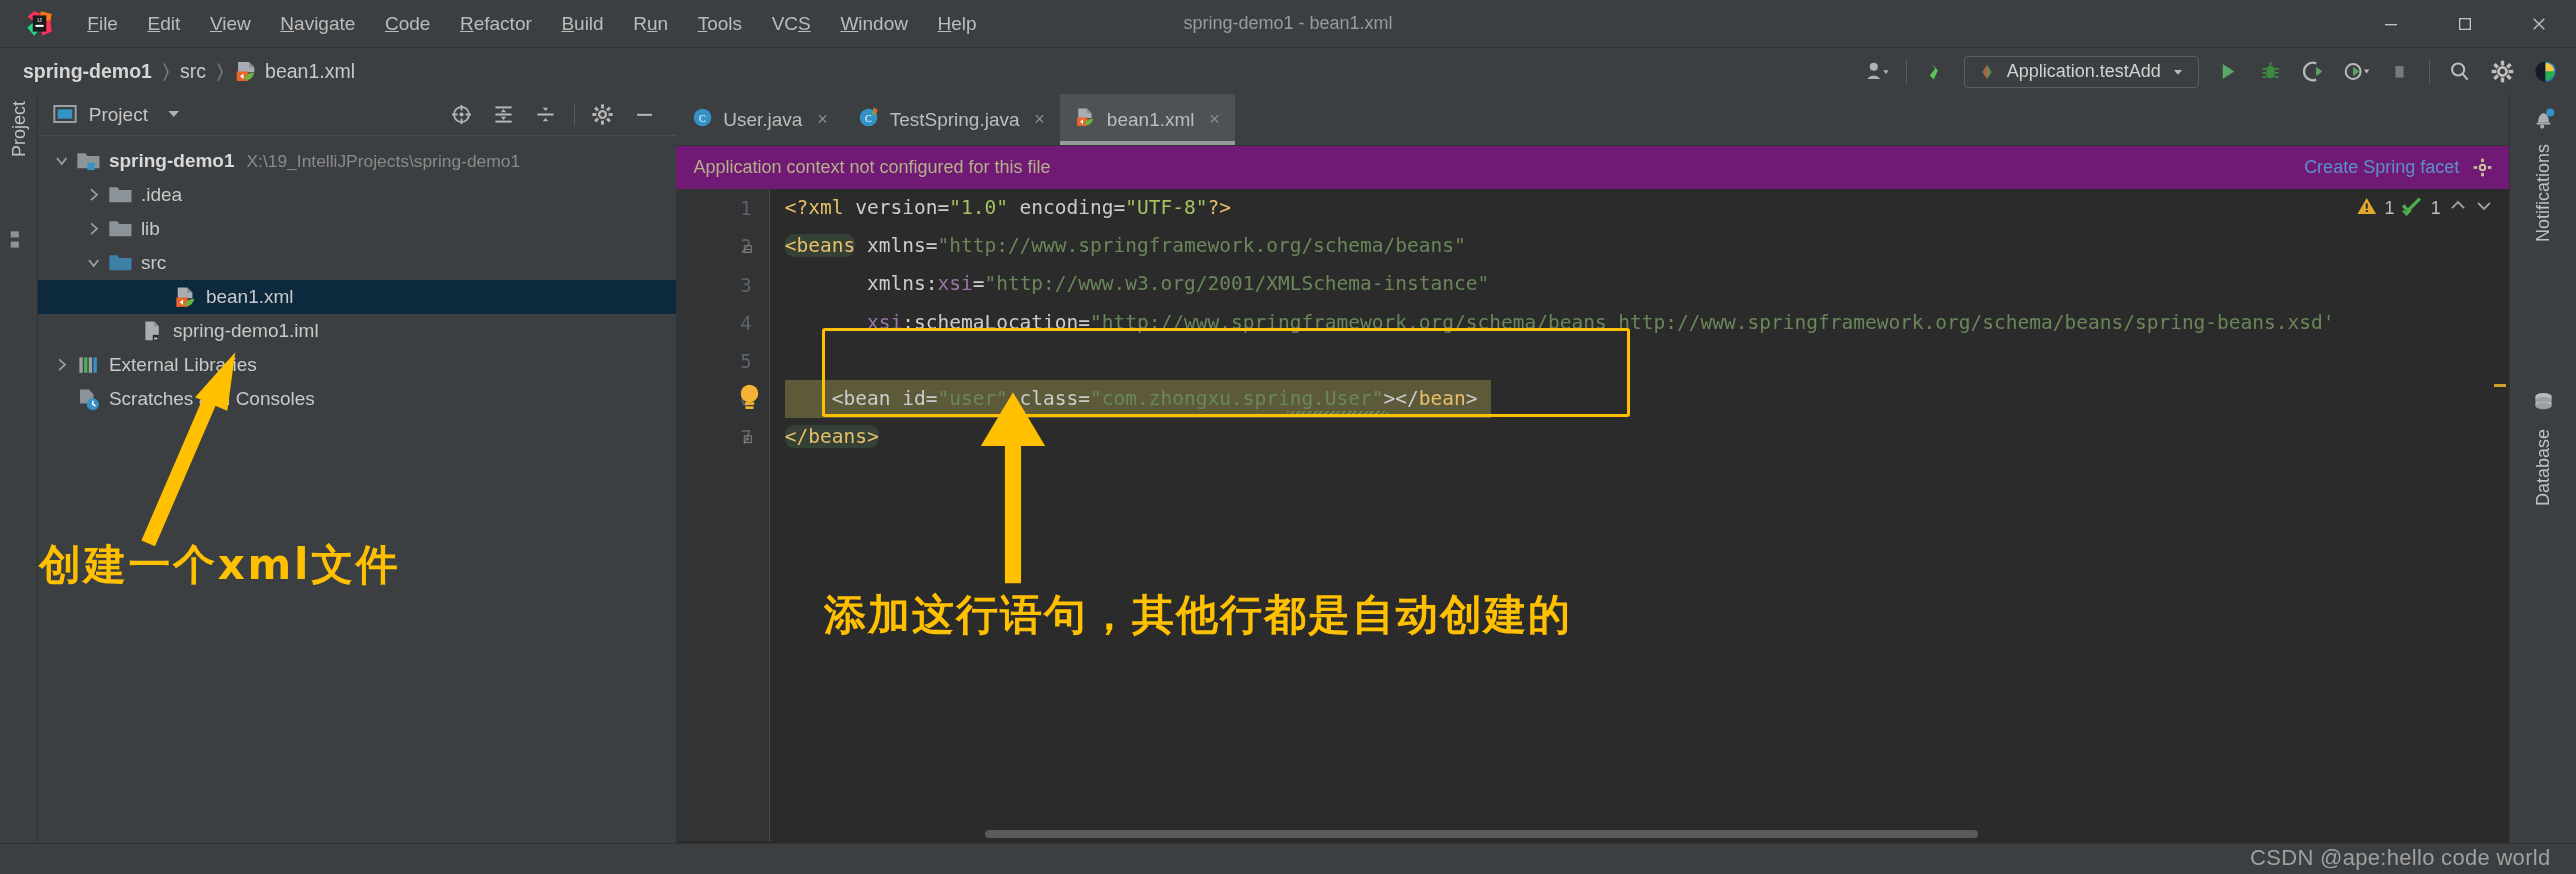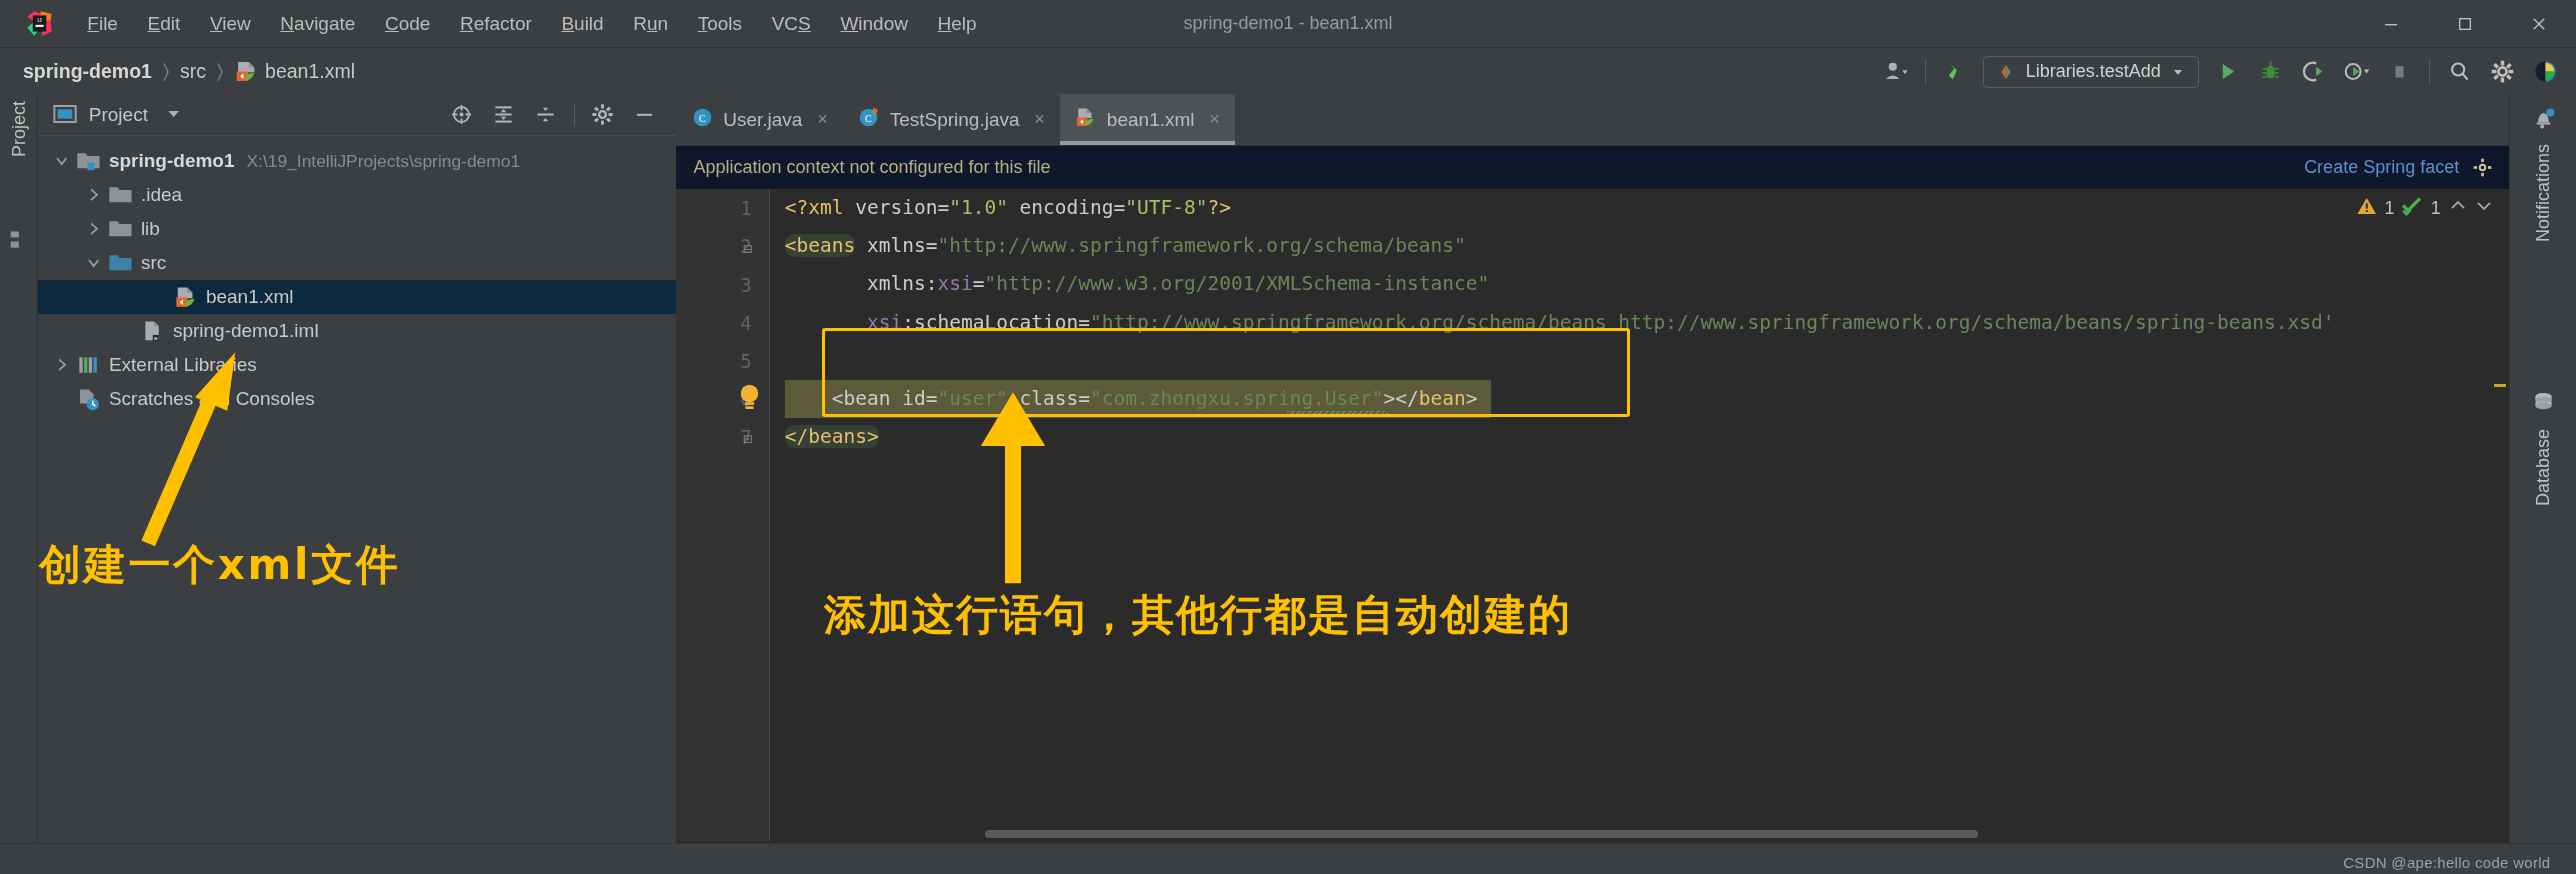--- a/index.html
+++ b/index.html
@@ -101,21 +101,21 @@
   .tabbar { height:52px; background:#3c3f41; display:flex; align-items:stretch; border-bottom:0.7px solid #323232; }
   .tab {
     display:flex; align-items:center; gap:9.4px; padding:0 14.8px; font-size:19px;
     color:#bcbcbc; position:relative;
   }
   .tab.active { background:#4e5254; }
   .tab.active::after { content:""; position:absolute; left:0; right:0; bottom:0; height:4px; background:#9a9a9a; }
   .tab .x { color:#8d8d8d; font-size:18px; margin-left:5.4px; }
 
   .notifbar {
-    height:43px; background:#0f172a; display:flex; align-items:center;
+    height:43px; background:#701a75; display:flex; align-items:center;
     padding:0 17.4px; font-size:18px; color:#b6b08a;
   }
   .notifbar .link { margin-left:auto; color:#5b90d0;text-align:right; }
   .notifbar .gear { margin-left:13.4px; display:flex; align-items:center; }
 
   .codearea { position:absolute; left:0; right:0; top:95px; bottom:34px; background:#2b2b2b; overflow:hidden; }
   .gutter {
     position:absolute; left:0; top:0; bottom:0; width:94px; background:#313335;
     border-right:0.7px solid #4a4a4a;
   }
@@ -169,21 +169,21 @@
     background:#3c3f41; border-left:0.7px solid #323232;
   }
   .rs-item { position:absolute; left:0; width:67px; display:flex; flex-direction:column; align-items:center; gap:10.7px; }
 
   
   .statusbar {
     position:absolute; left:0; bottom:0; width:2576px; height:32px; background:#3c3f41;
     border-top:0.7px solid #323232;
   }
   .watermark {
-    position:absolute; right:25.5px; bottom:4px; font-size:15px; color:#a8a8a8;
+    position:absolute; right:25.5px; bottom:4px; font-size:22px; color:#a8a8a8;
     opacity:.92; letter-spacing:0.3px;
   }
 
   
   .anno-box {
     position:absolute; border:3.4px solid #ffc000; border-radius:2.7px; pointer-events:none;
   }
   .anno-text {
     position:absolute; color:#ffc000; font-weight:bold; white-space:nowrap;
     font-family:"DejaVu Sans", sans-serif;
@@ -273,21 +273,21 @@
       <div class="tb-icon">
         <svg width="27" height="27" viewBox="0 0 40 40">
           <path d="M12 8 L22 18 L16 32 L10 26 L18 16 Z" fill="#5ac45a"></path>
         </svg>
       </div>
       <div class="runcfg">
         <svg width="20" height="20" viewBox="0 0 30 30">
           <path d="M15 4 L22 15 L15 26 Z" fill="#6a8759"></path>
           <path d="M15 4 L8 15 L15 26 Z" fill="#b5633f"></path>
         </svg>
-        <span>Libraries.testAdd</span>
+        <span>Application.testAdd</span>
         <svg width="16" height="16" viewBox="0 0 24 24">
             <path d="M6 9 L12 16 L18 9 Z" fill="#bdbdbd"></path>
           </svg>
       </div>
       <div class="tb-icon">
         <svg width="27" height="27" viewBox="0 0 40 40">
             <path d="M13 9 L30 20 L13 31 Z" fill="#59a869"></path>
           </svg>
       </div>
       <div class="tb-icon">

